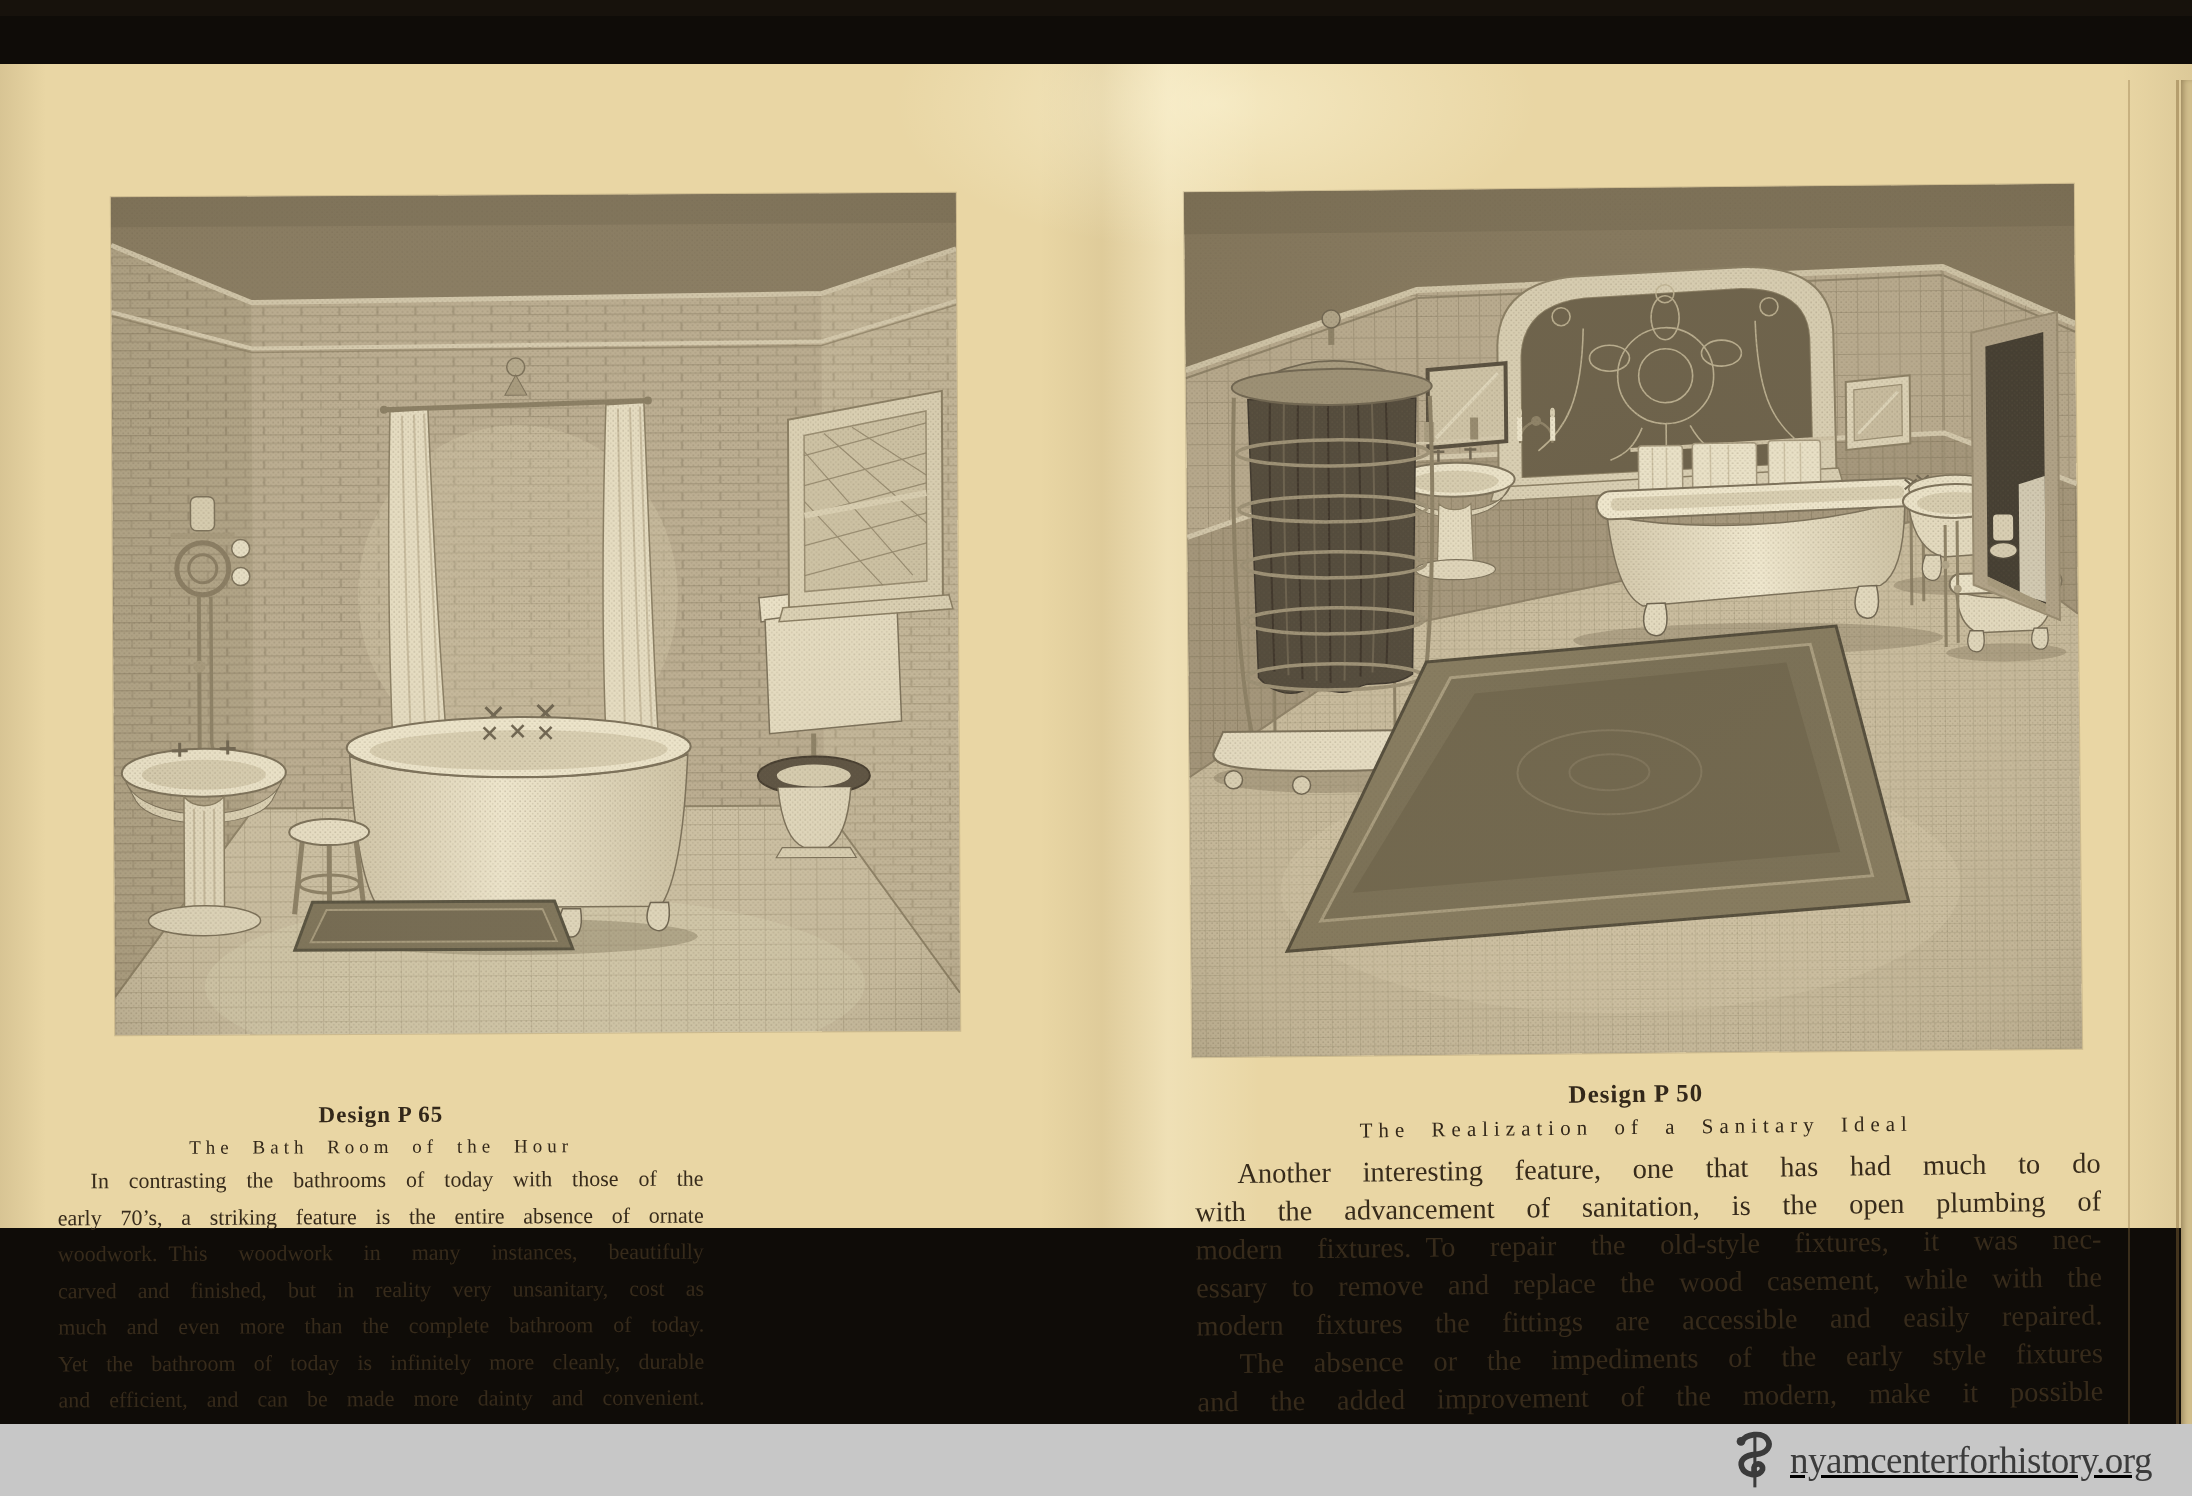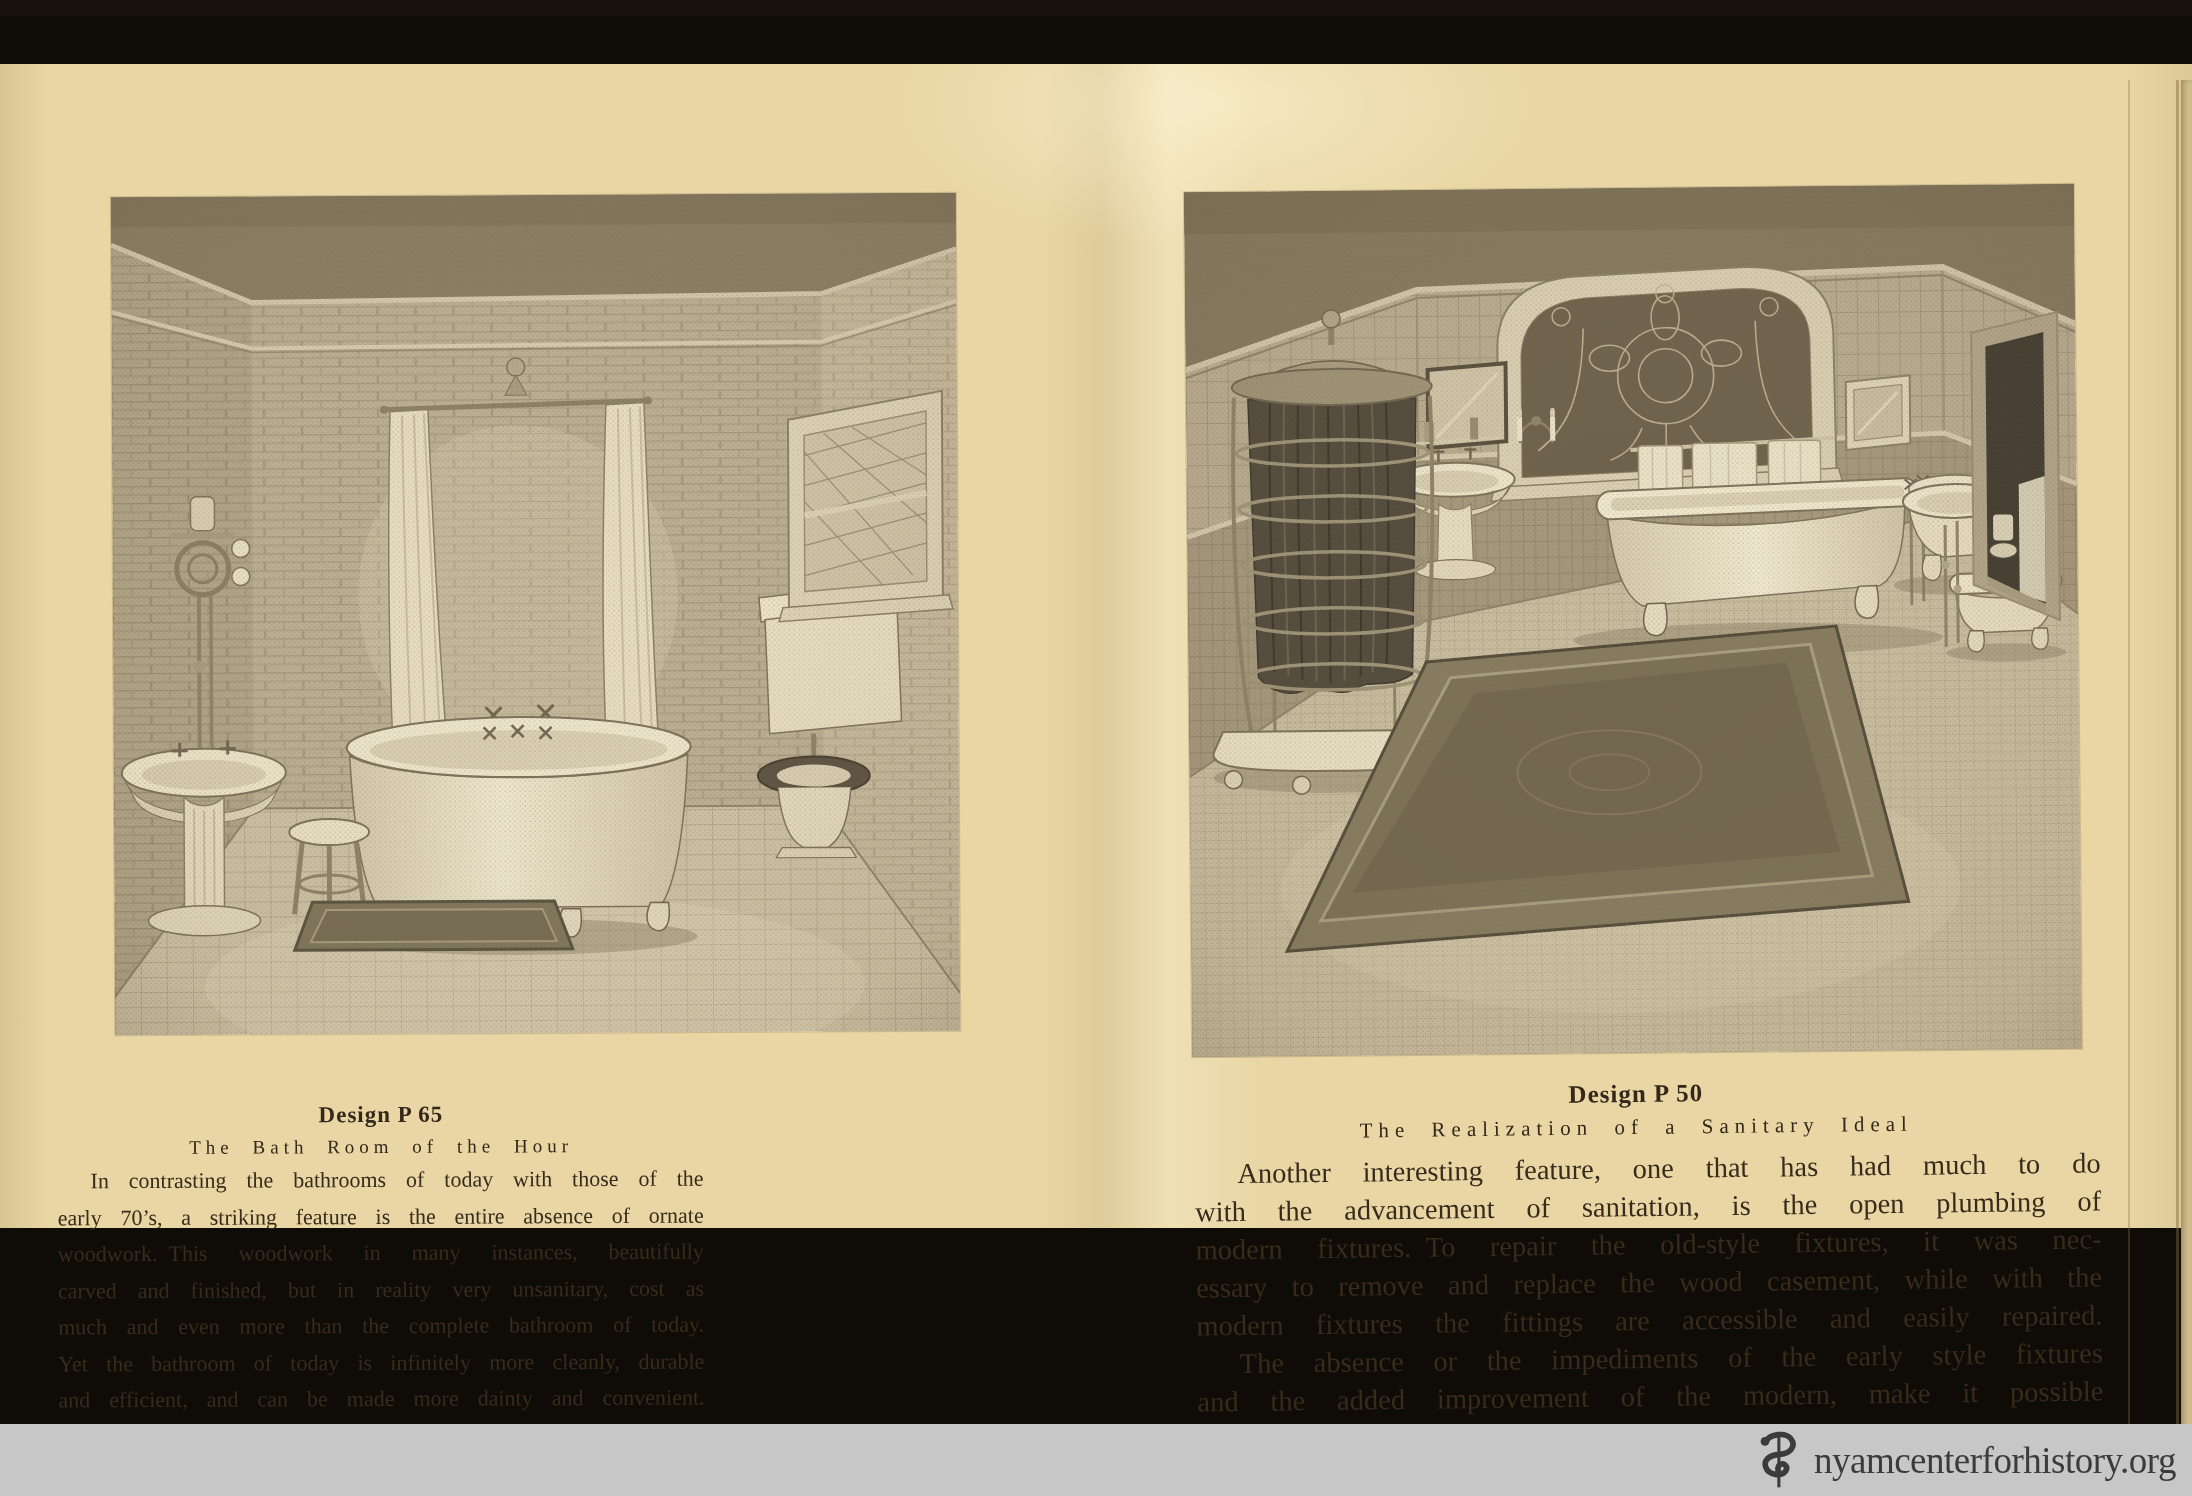--- a/index.html
+++ b/index.html
@@ -34,21 +34,21 @@
   .caption-left .design-label{font-size:23px;}
   .caption-left .subtitle{margin-top:8px;font-size:19px;letter-spacing:5px;word-spacing:9px;}
   .caption-right{left:1196px;top:1016px;width:880px;transform:rotate(-0.7deg);}
   .caption-right .design-label{font-size:25px;}
   .caption-right .subtitle{margin-top:7px;font-size:21px;letter-spacing:6px;word-spacing:10px;}
   .bodytext{position:absolute;color:#372b1b;}
   .bodytext .tline{text-align:justify;text-align-last:justify;white-space:nowrap;}
   .bodytext-left{left:58px;top:1098px;width:646px;font-size:22px;line-height:36.5px;transform:rotate(-0.25deg);}
   .bodytext-right{left:1196px;top:1086px;width:906px;font-size:28.5px;line-height:38px;transform:rotate(-0.7deg);}
   .watermark-bar{position:absolute;left:0;top:1424px;width:2192px;height:72px;background:#c7c7c7;}
-  .watermark{position:absolute;right:16px;top:5px;height:62px;display:flex;align-items:center;gap:10px;}
+  .watermark{position:absolute;right:40px;top:5px;height:62px;display:flex;align-items:center;gap:10px;text-decoration:underline;}
   .watermark-text{font-size:37px;color:#3b3b3b;letter-spacing:-0.5px;}
 </style>
 </head>
 <body>
 
 <div class="top-edge"></div>
 
 <div class="paper">
 
   <figure class="illus illus-left" style="margin:0">

